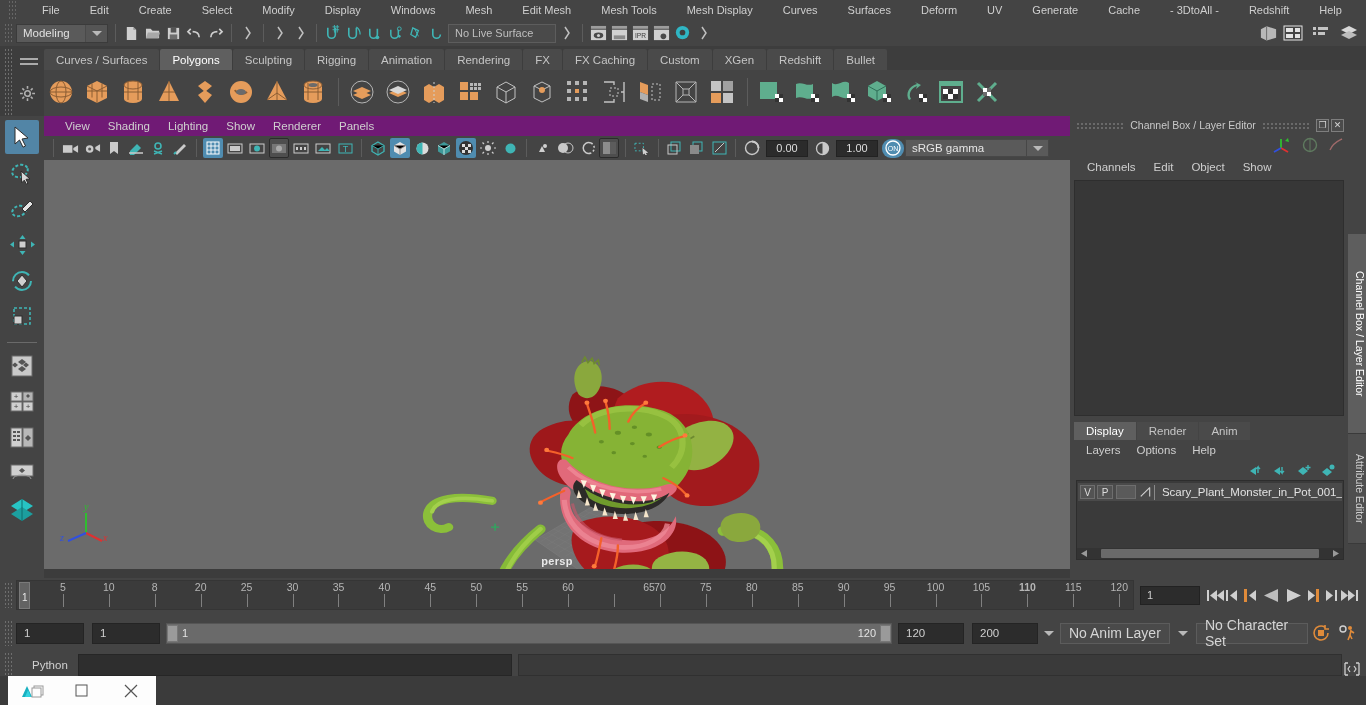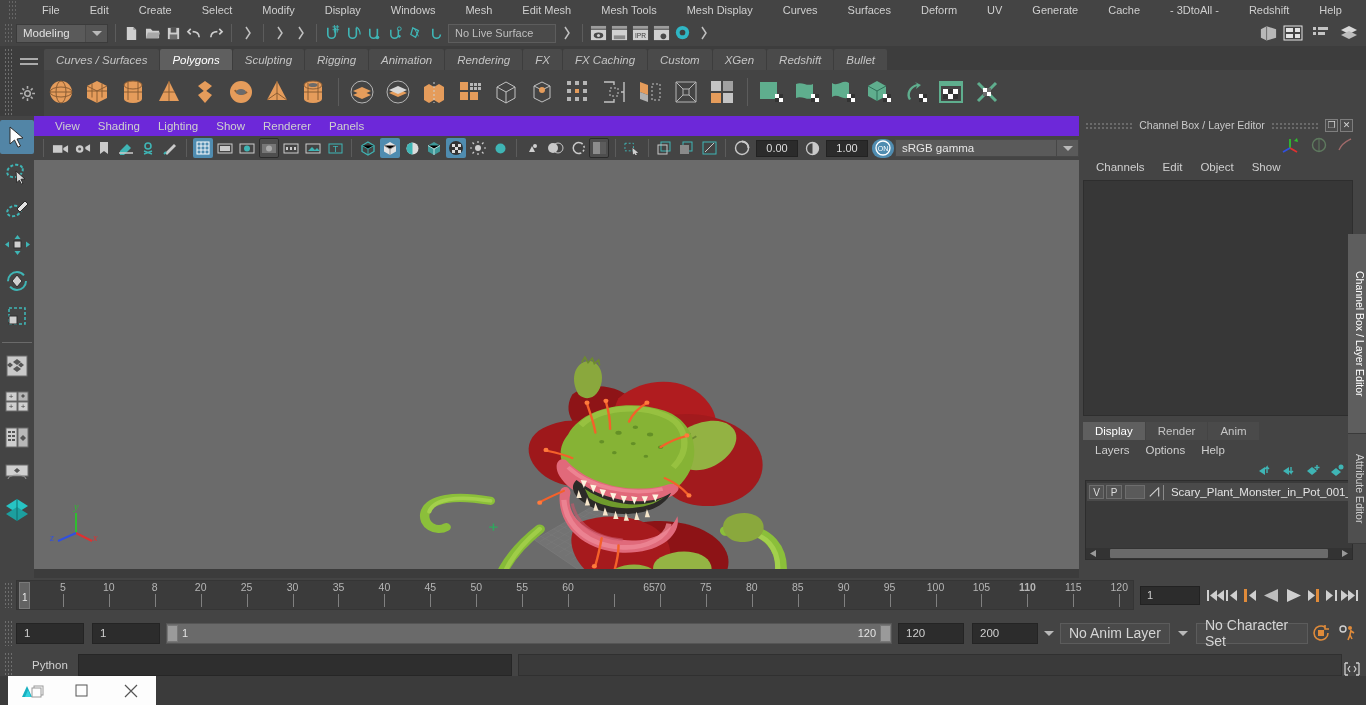--- a/index.html
+++ b/index.html
@@ -17,46 +17,46 @@
   .modesel span{ flex:1; padding-left:6px; color:#e0e0e0; font-size:11.5px;}
   .modesel .arw{ width:22px; height:100%; border-left:1px solid #4a4a4a; background:#555; display:flex; align-items:center; justify-content:center; }
   .tri-d{ width:0;height:0;border-left:5px solid transparent;border-right:5px solid transparent;border-top:5px solid #b9b9b9;}
   .sep{ width:1px; height:18px; background:#5c5c5c; margin:0 5px; }
   .sbtn{ width:19px;height:19px;display:flex;align-items:center;justify-content:center;margin:0 1px;}
   .livesurf{ height:19px; width:108px; background:#4a4a4a; border:1px solid #5d5d5d; display:flex;align-items:center;padding-left:6px;color:#bfbfbf;font-size:11px; }
 
   
   .shelfwrap{ background:#3d3d3d; }
   .shelftabs{ height:24px; display:flex; align-items:flex-end; background:#3d3d3d; padding-left:44px; }
-  .shelftab{ height:21px; padding:0 12px; display:flex;align-items:center; color:#c5c5c5; font-size:11.5px; background:#4a4a4a; margin-right:1px; border-top-left-radius:2px;border-top-right-radius:2px;font-style:italic;}
+  .shelftab{ height:21px; padding:0 12px; display:flex;align-items:center; color:#c5c5c5; font-size:11.5px; background:#4a4a4a; margin-right:1px; border-top-left-radius:2px;border-top-right-radius:2px;}
   .shelftab.active{ background:#5f5f5f; color:#fff; }
   .shelfrow{ height:44px; display:flex; align-items:center; background:#444; padding-left:44px; }
   .shelficon{ width:34px;height:34px; margin-right:2px; display:flex;align-items:center;justify-content:center;}
   .shelf-left-col{ position:absolute; left:0; top:48px; width:44px; height:68px; background:#3d3d3d; }
   .shelf-grip{ position:absolute; left:4px; top:0; width:8px; height:68px; background-image:radial-gradient(#6e6e6e 1px, transparent 1px); background-size:3px 4px; }
   .shelf-burger{ position:absolute; left:20px; top:10px; width:18px; height:10px; }
   .shelf-burger i{ display:block; height:2px; background:#aaa; margin-bottom:3px; }
   .shelf-gear{ position:absolute; left:20px; top:38px; }
 
   
   .main{ position:absolute; top:116px; left:0; width:1366px; height:462px; display:flex; }
   .lefttools{ width:44px; background:#444; padding-top:4px; display:flex; flex-direction:column; align-items:center; }
   .ltool{ width:34px;height:34px; margin-bottom:2px; display:flex;align-items:center;justify-content:center; border-radius:2px;}
   .ltool.sel{ background:#5285a6; }
   .lsep{ width:30px; height:1px; background:#6a6a6a; margin:6px 0; }
 
   .viewport-col{ flex:1; display:flex; flex-direction:column; background:#3c3c3c; }
-  .vp-menubar{ height:20px; background:#6d28d9; display:flex; align-items:center; padding-left:12px; }
+  .vp-menubar{ height:20px; background:#701a75; display:flex; align-items:center; padding-left:12px; }
   .vp-menubar .mi{ padding:2px 9px; font-size:11.5px; color:#cfcfcf;}
   .vp-toolbar{ height:24px; background:#444; display:flex; align-items:center; padding-left:4px; }
   .vbtn{ width:20px;height:20px;margin:0 1px;display:flex;align-items:center;justify-content:center;border-radius:2px;}
   .vbtn.on{ background:#4f8cb0; }
   .vbtn.framed{ border:1px solid #2b2b2b; background:#4e4e4e; }
   .numfield{ width:42px;height:17px;background:#2b2b2b;border:1px solid #222; color:#ddd; font-size:11px; display:flex;align-items:center;justify-content:center; margin:0 3px;}
-  .gammabox{ height:18px; width:162px; background:#5a5a5a; border:1px solid #474747; display:flex;align-items:center;padding-left:6px; color:#e5e5e5; font-size:11.5px;}
+  .gammabox{ height:18px; width:122px; background:#5a5a5a; border:1px solid #474747; display:flex;align-items:center;padding-left:6px; color:#e5e5e5; font-size:11.5px;}
   .gammaarw{ width:22px;height:18px;background:#5a5a5a;border:1px solid #474747; border-left:none; display:flex;align-items:center;justify-content:center;}
 
   .viewport{ position:relative; flex:1; background:#6b6b6b; overflow:hidden; }
   .vp-scrollh{ height:9px; background:#3c3c3c; }
   .persp-label{ position:absolute; bottom:2px; left:0; width:100%; text-align:center; font-size:11px; color:#e8e8e8; font-weight:bold; letter-spacing:.3px;}
 
   
   .rightpanel{ width:296px; background:#444; display:flex; flex-direction:column;}
   .cb-titlebar{ height:18px; display:flex; align-items:center; background:#444; }
   .dotfill{ flex:1; height:7px; background-image:radial-gradient(#6a6a6a 1px, transparent 1px); background-size:4px 4px; margin:0 6px; }
@@ -1060,20 +1060,21 @@
 
       <svg style="position:absolute;left:14px;bottom:22px;" width="56" height="52" viewBox="0 0 56 52">
         <path d="M28 38 L28 18" stroke="#2fbe2f" stroke-width="2"></path>
         <path d="M28 38 L44 46" stroke="#e03030" stroke-width="2"></path>
         <path d="M28 38 L10 46" stroke="#3050e0" stroke-width="2"></path>
         <text x="26" y="15" font-size="10" fill="#2fbe2f" font-family="Liberation Serif" font-style="italic">y</text>
         <text x="45" y="46" font-size="10" fill="#e03030" font-family="Liberation Serif" font-style="italic">x</text>
         <text x="2" y="46" font-size="10" fill="#3050e0" font-family="Liberation Serif" font-style="italic">z</text>
       </svg>
 
+      <div class="persp-label">persp</div>
     </div>
     <div class="vp-scrollh"></div>
   </div>
 
   <div class="rightpanel">
     <div class="cb-titlebar">
       <div class="dotfill"></div>
       <div class="cb-title">Channel Box / Layer Editor</div>
       <div class="dotfill"></div>
       <div class="winbtn">❐</div>

